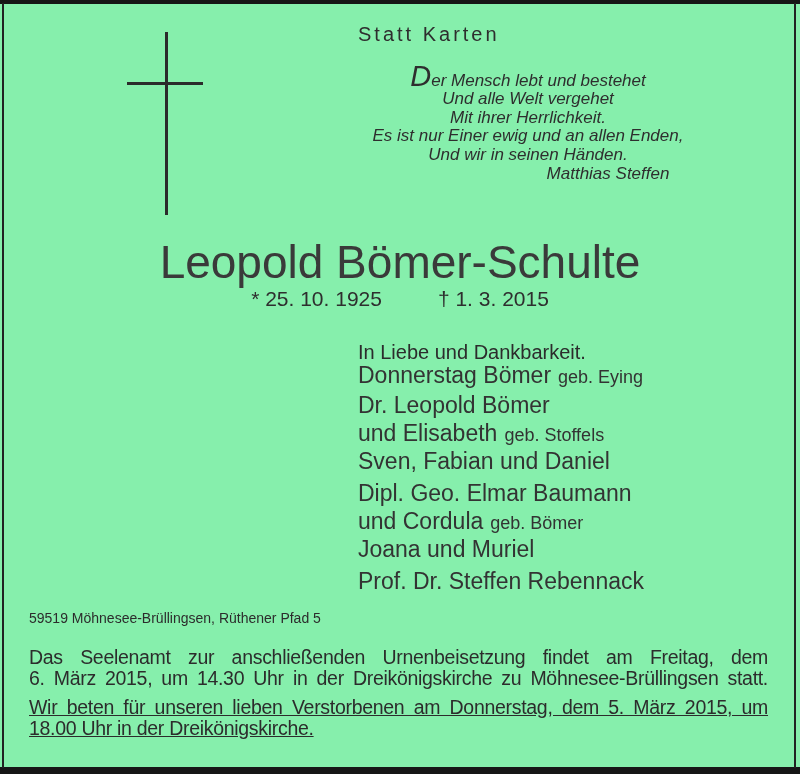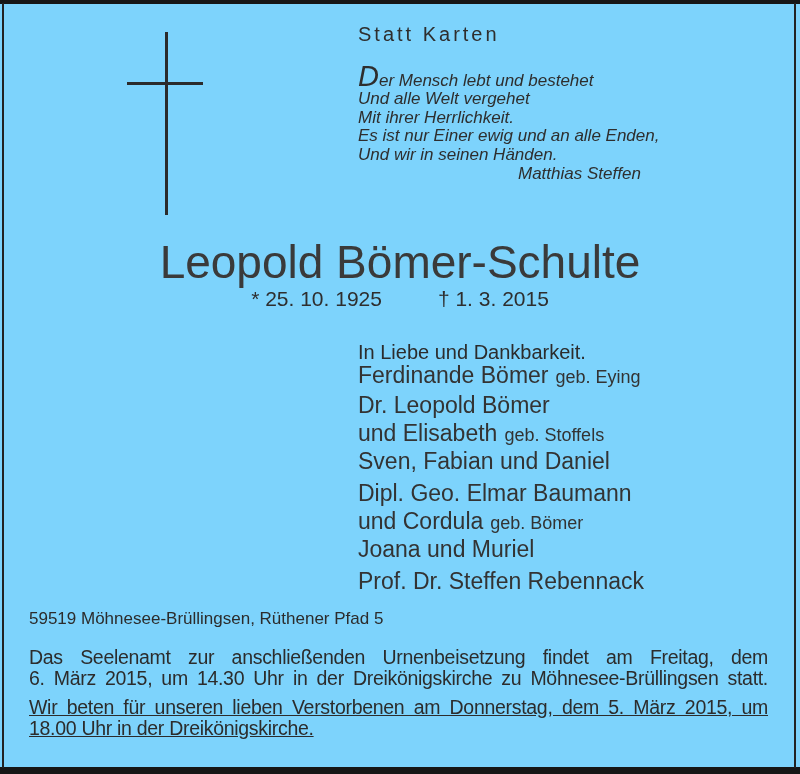--- a/index.html
+++ b/index.html
@@ -1,20 +1,20 @@
 <!DOCTYPE html>
 <html><head>
 <meta charset="utf-8">
 <style>
   html, body { margin: 0; padding: 0; background: #ffffff; }
   .page {
     position: relative;
     width: 800px;
     height: 774px;
-    background: #7dd3fc;
+    background: #86efac;
     overflow: hidden;
     font-family: "Liberation Sans", "DejaVu Sans", sans-serif;
     color: #2c2c2c;
   }
 
   
   .frame-top    { position: absolute; top: 0; left: 0; width: 100%; height: 4px; background: #161616; }
   .frame-bottom { position: absolute; bottom: 0; left: 0; width: 100%; height: 7px; background: #161616; }
   .frame-left   { position: absolute; top: 3px; bottom: 6px; left: 2px;  width: 2px; background: #222222; }
   .frame-right  { position: absolute; top: 3px; bottom: 6px; right: 4px; width: 2px; background: #222222; }
@@ -26,21 +26,21 @@
   
   .motto {
     position: absolute; left: 358px; top: 24px;
     font-size: 20px; line-height: 20px; letter-spacing: 3px; color: #2e2e2e;
     white-space: nowrap;
   }
 
   
   .poem {
     position: absolute; left: 358px; top: 67px; width: 340px;
-    font-style: italic; font-size: 17px; line-height: 18.4px; color: #2e2e2e;
+    font-style: italic; font-size: 17px; line-height: 18.4px; color: #2e2e2e; text-align: center;
   }
   .poem-line { white-space: nowrap; }
   .poem-initial { font-size: 29px; font-style: italic; }
   .poem-author { margin-top: 1px; margin-left: 160px; white-space: nowrap; }
 
   
   .deceased-name {
     position: absolute; left: 0; top: 239px; width: 100%;
     text-align: center; font-size: 46px; line-height: 46px; color: #3a3a3a;
     white-space: nowrap;
@@ -58,21 +58,21 @@
   }
   .mourners { position: absolute; left: 358px; top: 362px; }
   .mourner-row { font-size: 23px; line-height: 26px; white-space: nowrap; color: #333333; }
   .mourner-row .m-suffix { font-size: 18px; margin-left: 7px; }
   .gap-sm { margin-top: 2px; }
   .gap-md { margin-top: 4px; }
 
   
   .address {
     position: absolute; left: 29px; top: 608px;
-    font-size: 17px; line-height: 21px; white-space: nowrap;
+    font-size: 14px; line-height: 21px; white-space: nowrap;
   }
   .para {
     position: absolute; left: 29px; width: 739px;
     font-size: 19.5px; line-height: 20.5px; letter-spacing: -0.3px; color: #2c2c2c;
   }
   .para-service { top: 647px; }
   .para-prayer  { top: 697px; text-decoration: underline; }
   .jline { text-align: justify; text-align-last: justify; }
   .lline { text-align: left; }
 </style>
@@ -90,34 +90,34 @@
     <div class="cross-v"></div>
     <div class="cross-h"></div>
   </div>
 
   <div class="motto">Statt Karten</div>
 
   <div class="poem">
     <div class="poem-line"><span class="poem-initial">D</span><span>er Mensch lebt und bestehet</span></div>
     <div class="poem-line">Und alle Welt vergehet</div>
     <div class="poem-line">Mit ihrer Herrlichkeit.</div>
-    <div class="poem-line">Es ist nur Einer ewig und an alle Enden,</div>
+    <div class="poem-line">Es ist nur Einer ewig und an allen Enden,</div>
     <div class="poem-line">Und wir in seinen Händen.</div>
     <div class="poem-author">Matthias Steffen</div>
   </div>
 
   <div class="deceased-name">Leopold Bömer-Schulte</div>
   <div class="dates">
     <span>* 25. 10. 1925</span><span>† 1. 3. 2015</span>
   </div>
 
   <div class="tribute">In Liebe und Dankbarkeit.</div>
 
   <div class="mourners">
-    <div class="mourner-row"><span class="m-name">Ferdinande Bömer</span><span class="m-suffix">geb. Eying</span></div>
+    <div class="mourner-row"><span class="m-name">Donnerstag Bömer</span><span class="m-suffix">geb. Eying</span></div>
     <div class="mourner-row gap-sm"><span class="m-name">Dr. Leopold Bömer</span><span class="m-suffix"></span></div>
     <div class="mourner-row"><span class="m-name">und Elisabeth</span><span class="m-suffix">geb. Stoffels</span></div>
     <div class="mourner-row"><span class="m-name">Sven, Fabian und Daniel</span><span class="m-suffix"></span></div>
     <div class="mourner-row gap-md"><span class="m-name">Dipl. Geo. Elmar Baumann</span><span class="m-suffix"></span></div>
     <div class="mourner-row"><span class="m-name">und Cordula</span><span class="m-suffix">geb. Bömer</span></div>
     <div class="mourner-row"><span class="m-name">Joana und Muriel</span><span class="m-suffix"></span></div>
     <div class="mourner-row gap-md"><span class="m-name">Prof. Dr. Steffen Rebennack</span><span class="m-suffix"></span></div>
   </div>
 
   <div class="address">59519 Möhnesee-Brüllingsen, Rüthener Pfad 5</div>

